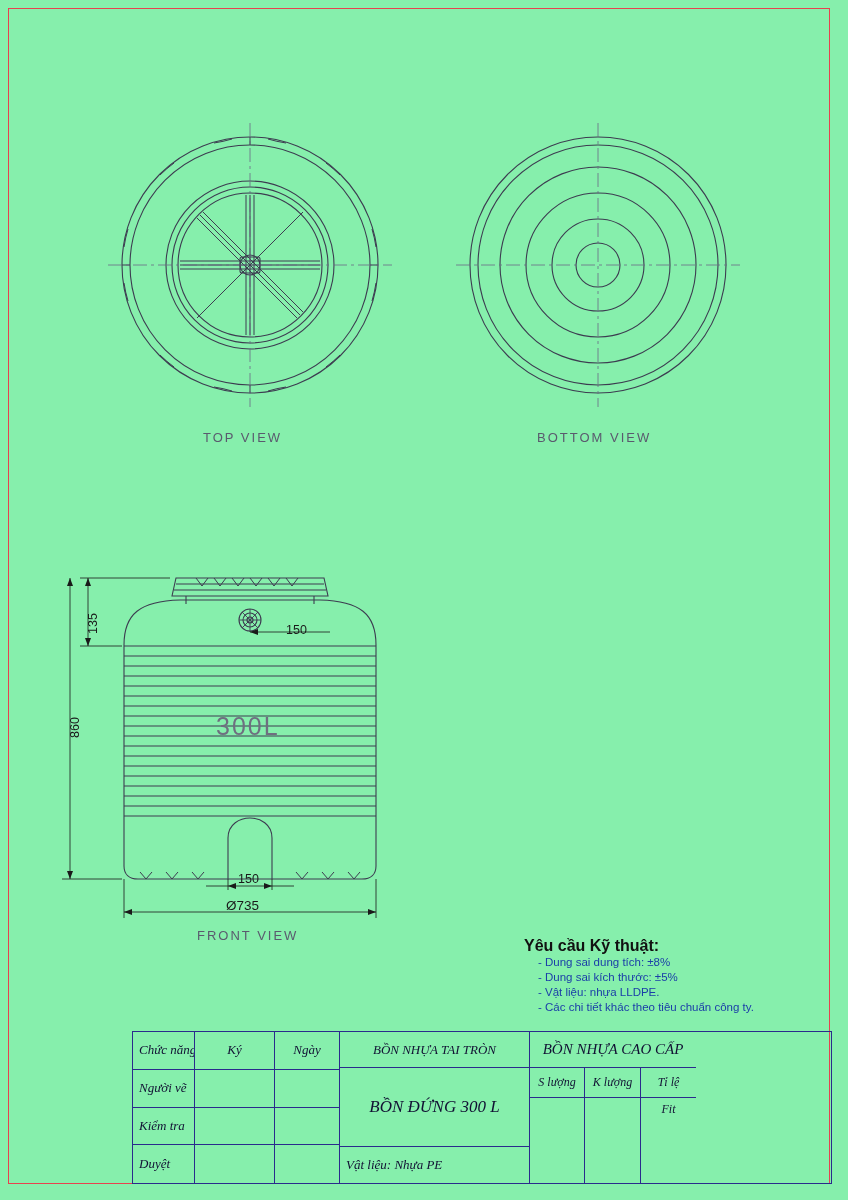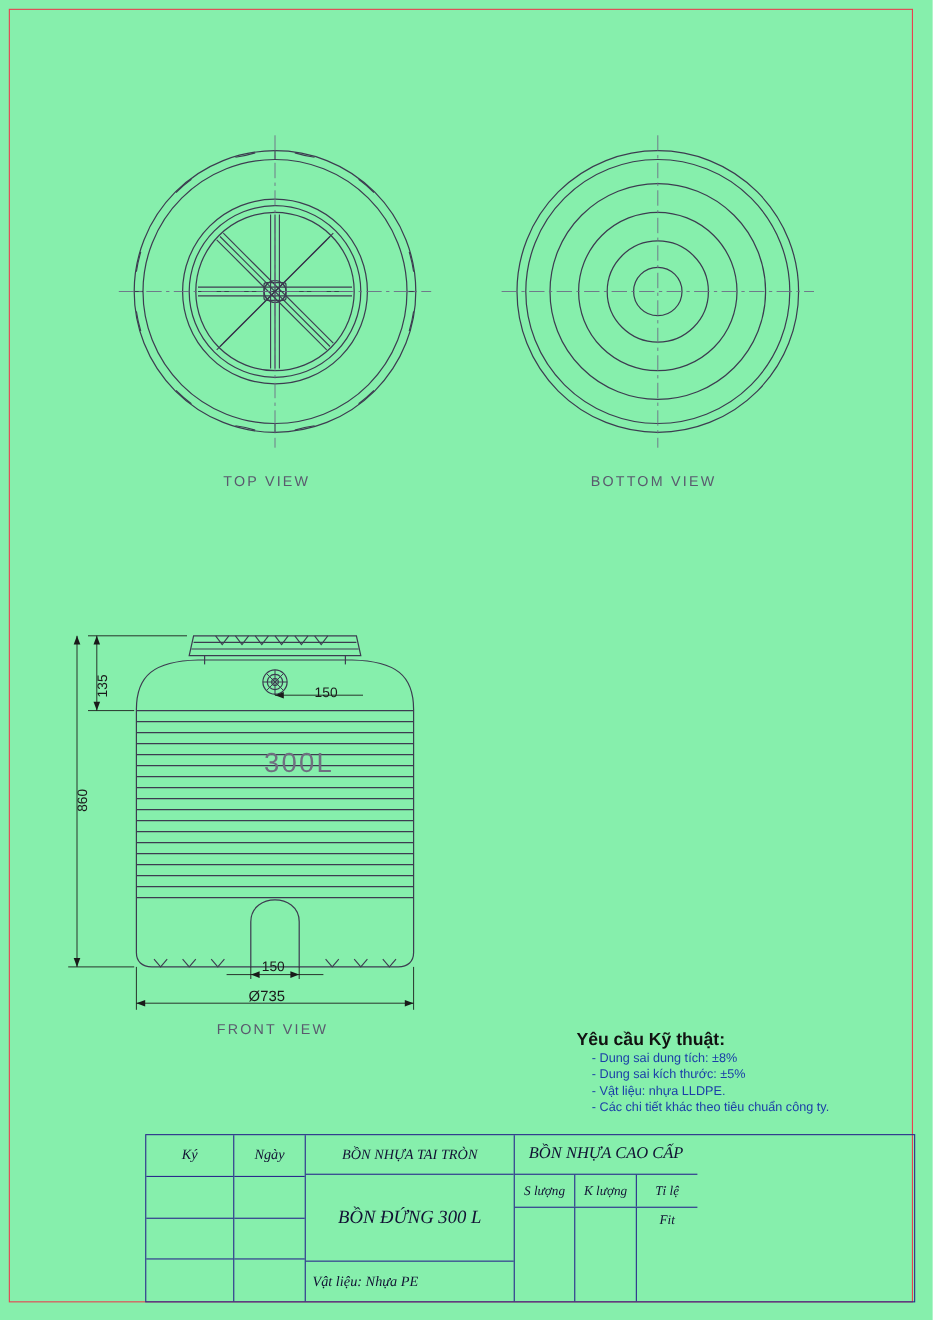--- a/index.html
+++ b/index.html
@@ -319,38 +319,44 @@
         <path d="M 124 912 l 8 -3 l 0 6 z" fill="#1a1a1a" stroke="none"></path>
         <path d="M 376 912 l -8 -3 l 0 6 z" fill="#1a1a1a" stroke="none"></path>
       </g>
     </g>
     </svg>
 
   <div class="view-label" style="left:203px; top:430px;">TOP  VIEW</div>
   <div class="view-label" style="left:537px; top:430px;">BOTTOM  VIEW</div>
   <div class="view-label" style="left:197px; top:928px;">FRONT  VIEW</div>
 
-  <div class="cap-text" style="left:216px; top:680px;margin-left:24px;">300L</div>
+  <div class="cap-text" style="left:216px; top:712px;">300L</div>
 
   <div class="dim-text vert" style="left:86px; top:634px;">135</div>
   <div class="dim-text vert" style="left:68px; top:738px;">860</div>
   <div class="dim-text" style="left:286px; top:623px;">150</div>
   <div class="dim-text" style="left:238px; top:872px;">150</div>
   <div class="dim-text" style="left:226px; top:898px; font-size:13.5px;">Ø735</div>
 
   <div class="notes">
     <div class="nt-title">Yêu cầu Kỹ thuật:</div>
     <div class="nt-line">- Dung sai dung tích: ±8%</div>
     <div class="nt-line">- Dung sai kích thước: ±5%</div>
     <div class="nt-line">- Vật liệu: nhựa LLDPE.</div>
     <div class="nt-line">- Các chi tiết khác theo tiêu chuẩn công ty.</div>
   </div>
 
   <div class="titleblock">
 
+    <div class="tb-col left-group">
+      <div class="tb-cell">Chức năng</div>
+      <div class="tb-cell">Người vẽ</div>
+      <div class="tb-cell">Kiểm tra</div>
+      <div class="tb-cell">Duyệt</div>
+    </div>
 
 
     <div class="tb-col sign-group">
       <div class="tb-cell center">Ký</div>
       <div class="tb-cell"></div>
       <div class="tb-cell"></div>
       <div class="tb-cell"></div>
     </div>
 
     <div class="tb-col date-group">

